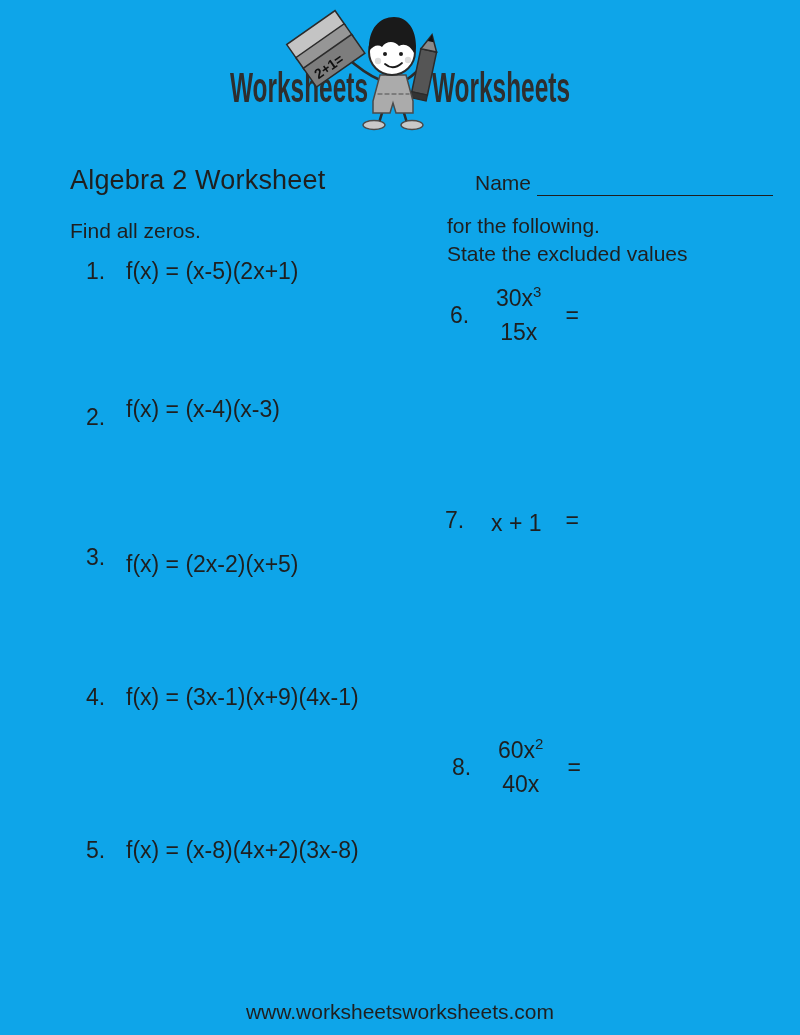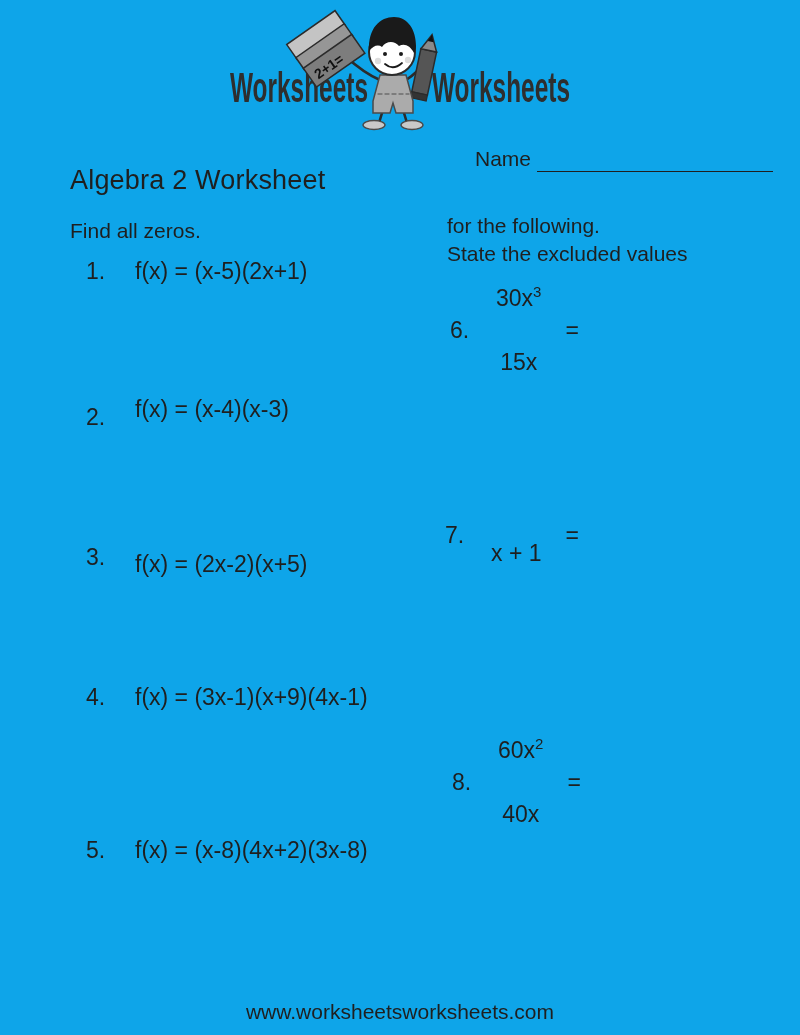--- a/index.html
+++ b/index.html
@@ -22,58 +22,58 @@
   .title {
     left: 70px; top: 165px;
     font-size: 27px;
     letter-spacing: 0.2px;
   }
   .name-row {
     left: 475px; top: 146px;
     display: flex; align-items: flex-end;
     font-size: 21px;
   }
-  .name-label { line-height: 26px; }
+  .name-label { line-height: 26px; margin-top: 24px; }
   .name-line {
     width: 236px; height: 25px;
     border-bottom: 1.6px solid #1f1f1f;
     margin-left: 6px;
   }
 
   
   .instr-left { left: 70px; top: 219px; font-size: 21px; }
   .instr-right { left: 447px; top: 212px; font-size: 21px; line-height: 28px; }
 
   
   .lproblem {
     display: flex;
     align-items: flex-start;
     font-size: 23px;
   }
   .lproblem .pnum { width: 30px; flex: none; }
-  .lproblem .peq { margin-left: 19px; white-space: nowrap; }
+  .lproblem .peq { margin-left: 10px; white-space: nowrap; }
   .lp1 { left: 86px; top: 258px; }
   .lp2 { left: 86px; top: 396px; }
   .lp3 { left: 86px; top: 551px; }
   .lp4 { left: 86px; top: 684px; }
   .lp5 { left: 86px; top: 837px; }
   .lp2 .pnum { transform: translateY(8px); }
   .lp3 .pnum { transform: translateY(-7px); }
 
   
   .rproblem {
     display: flex;
     align-items: center;
     gap: 18px;
     font-size: 23px;
   }
   .rproblem .pnum { min-width: 22px; }
   .fraction { display: inline-block; text-align: center; }
   .fraction .num { padding: 0 6px 5px; white-space: nowrap; }
-  .fraction .den { border-top: 8px solid #0ea5e9; padding: 5px 6px 0; white-space: nowrap; margin-top: 24px; }
+  .fraction .den { border-top: 2px solid #0ea5e9; padding: 5px 6px 0; white-space: nowrap; }
   .fraction sup { font-size: 15px; line-height: 0; }
   .rp6 { left: 450px; top: 285px; }
   .rp7 { left: 445px; top: 503px; }
   .rp8 { left: 452px; top: 737px; }
 
   
   .footer {
     left: 0; right: 0; top: 1000px;
     text-align: center;
     font-size: 21px;

